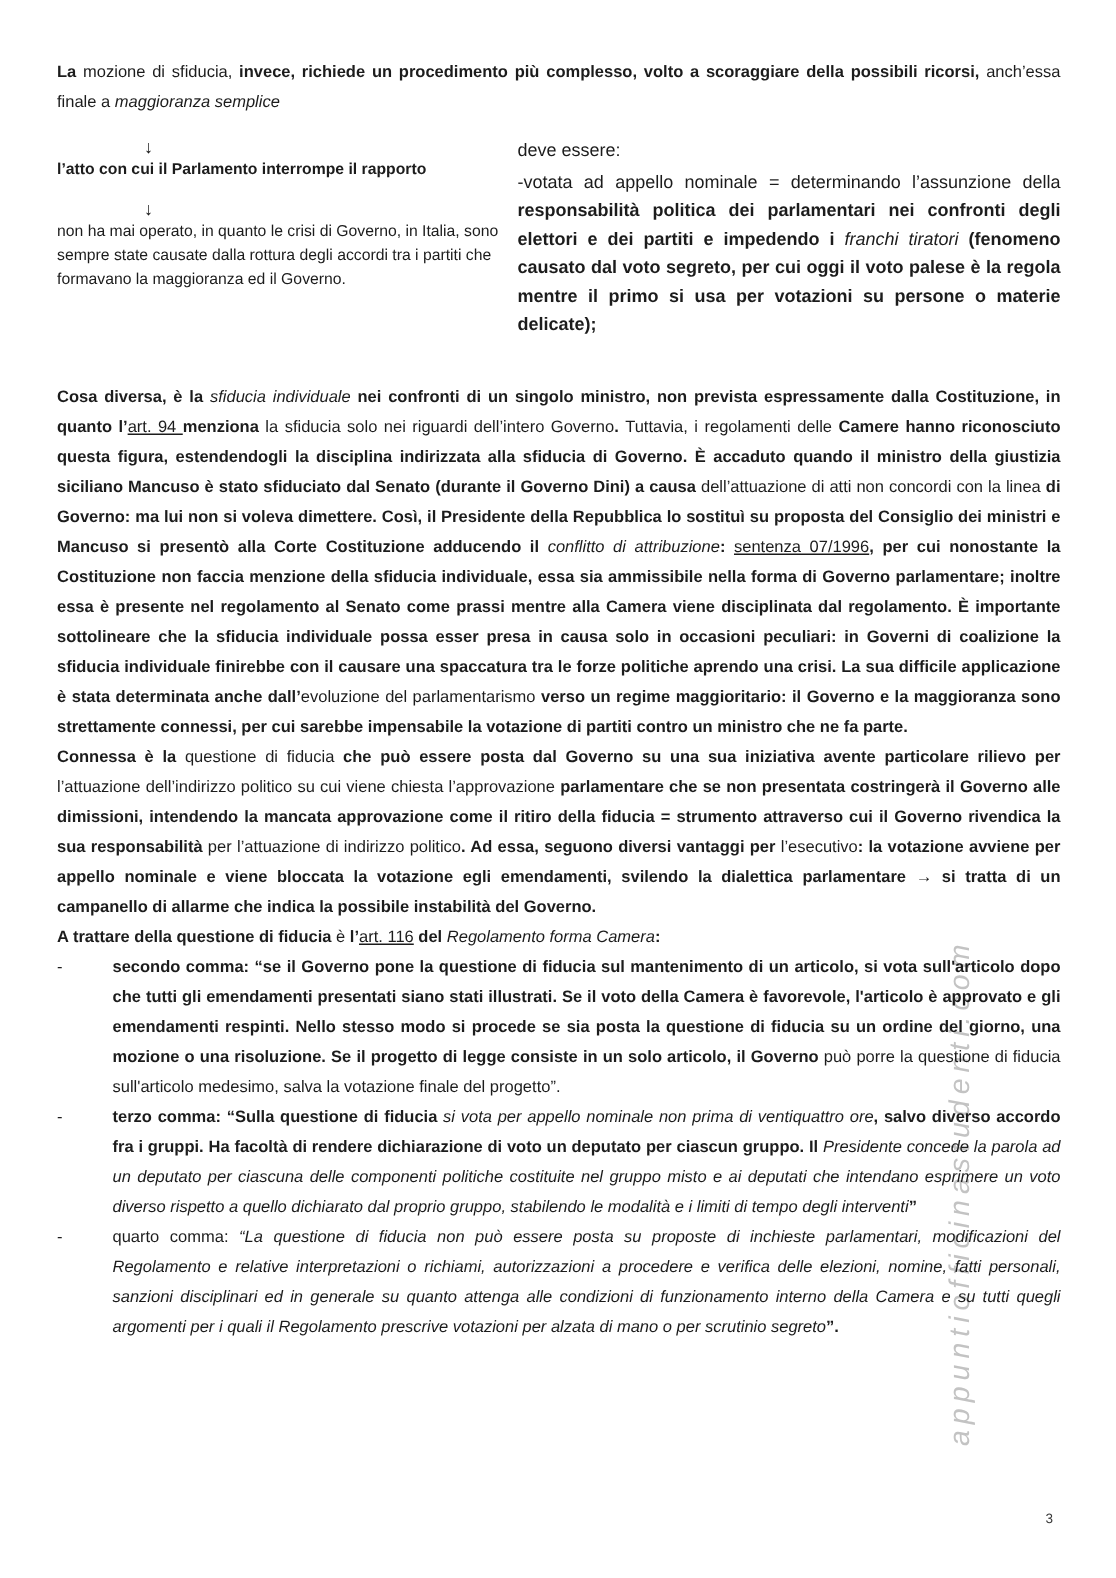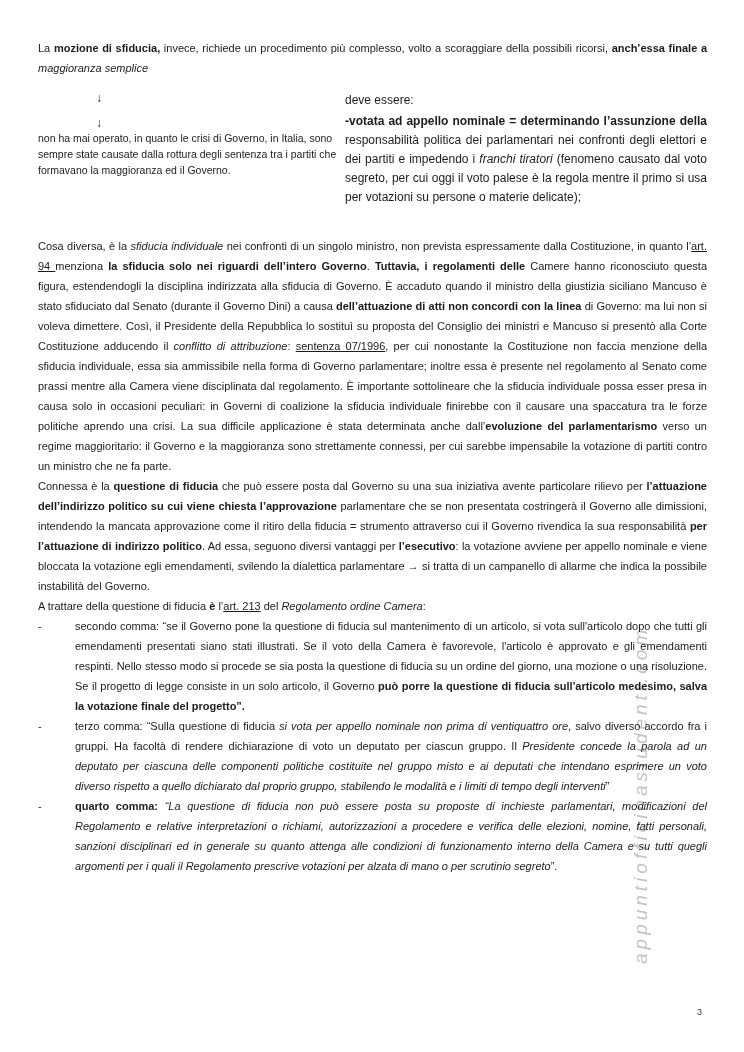--- a/index.html
+++ b/index.html
@@ -11,22 +11,22 @@
   .page{position:absolute;inset:0;}
   .watermark{
     position:absolute;left:630px;top:964px;
     transform:rotate(-90deg);transform-origin:0 0;
     white-space:nowrap;font-size:19px;font-style:italic;
     letter-spacing:4px;color:#c3c3c3;z-index:0;
   }
   .content{position:absolute;left:38px;top:38px;width:669px;z-index:1;}
   .para{margin:0;font-size:11px;line-height:20px;}
   .just{text-align:justify;}
-  .run-n{font-style:normal;font-weight:normal;}
-  .run-b{font-weight:bold;}
+  .run-n{font-style:normal;font-weight:bold;}
+  .run-b{font-weight:normal;}
   .run-i{font-style:italic;}
   .run-u{text-decoration:underline;}
   .columns{display:flex;margin-top:13px;}
   .col-left{width:307px;font-size:10.5px;line-height:16px;}
   .col-right{width:362px;font-size:12px;line-height:19px;}
   .arrow{margin-left:58px;font-size:12px;line-height:14px;}
   .arrow2{margin-top:11px;}
   .lc-bold{font-weight:bold;}
   .rc-head{margin-bottom:2px;}
   .p-first{margin-top:29px;}
@@ -43,34 +43,35 @@
 
   <div class="watermark">appuntiofficinastudenti.com</div>
 
   <div class="content">
 
     <p class="para just"><span class="run-n">La </span><span class="run-b">mozione di sfiducia,</span><span class="run-n"> invece, richiede un procedimento più complesso, volto a scoraggiare della possibili ricorsi, </span><span class="run-b">anch’essa finale a </span><span class="run-i">maggioranza semplice</span></p>
 
     <div class="columns">
       <div class="col-left">
         <div class="arrow">↓</div>
+        <div class="lc-bold">l’atto con cui il Parlamento interrompe il rapporto</div>
         <div class="arrow arrow2">↓</div>
-        <div class="lc-line">non ha mai operato, in quanto le crisi di Governo, in Italia, sono sempre state causate dalla rottura degli sentenza tra i partiti che formavano la maggioranza ed il Governo.</div>
+        <div class="lc-line">non ha mai operato, in quanto le crisi di Governo, in Italia, sono sempre state causate dalla rottura degli accordi tra i partiti che formavano la maggioranza ed il Governo.</div>
       </div>
       <div class="col-right">
         <div class="rc-head">deve essere:</div>
         <div class="just"><span class="run-b">-votata ad appello nominale = determinando l’assunzione della </span><span class="run-n">responsabilità politica dei parlamentari nei confronti degli elettori e dei partiti e impedendo i </span><span class="run-i">franchi tiratori </span><span class="run-n">(fenomeno causato dal voto segreto, per cui oggi il voto palese è la regola mentre il primo si usa per votazioni su persone o materie delicate);</span></div>
       </div>
     </div>
 
     <p class="para just p-first"><span class="run-n">Cosa diversa, è la </span><span class="run-i">sfiducia individuale </span><span class="run-n">nei confronti di un singolo ministro, non prevista espressamente dalla Costituzione, in quanto l’</span><span class="run-u">art. 94 </span><span class="run-n">menziona </span><span class="run-b">la sfiducia solo nei riguardi dell’intero Governo</span><span class="run-n">. </span><span class="run-b">Tuttavia, i regolamenti delle </span><span class="run-n">Camere hanno riconosciuto questa figura, estendendogli la disciplina indirizzata alla sfiducia di Governo. È accaduto quando il ministro della giustizia siciliano Mancuso è stato sfiduciato dal Senato (durante il Governo Dini) a causa </span><span class="run-b">dell’attuazione di atti non concordi con la linea </span><span class="run-n">di Governo: ma lui non si voleva dimettere. Così, il Presidente della Repubblica lo sostituì su proposta del Consiglio dei ministri e Mancuso si presentò alla Corte Costituzione adducendo il </span><span class="run-i">conflitto di attribuzione</span><span class="run-n">: </span><span class="run-u">sentenza 07/1996</span><span class="run-n">, per cui nonostante la Costituzione non faccia menzione della sfiducia individuale, essa sia ammissibile nella forma di Governo parlamentare; inoltre essa è presente nel regolamento al Senato come prassi mentre alla Camera viene disciplinata dal regolamento. È importante sottolineare che la sfiducia individuale possa esser presa in causa solo in occasioni peculiari: in Governi di coalizione la sfiducia individuale finirebbe con il causare una spaccatura tra le forze politiche aprendo una crisi. La sua difficile applicazione è stata determinata anche dall’</span><span class="run-b">evoluzione del parlamentarismo </span><span class="run-n">verso un regime maggioritario: il Governo e la maggioranza sono strettamente connessi, per cui sarebbe impensabile la votazione di partiti contro un ministro che ne fa parte.</span></p>
 
     <p class="para just"><span class="run-n">Connessa è la </span><span class="run-b">questione di fiducia </span><span class="run-n">che può essere posta dal Governo su una sua iniziativa avente particolare rilievo per </span><span class="run-b">l’attuazione dell’indirizzo politico su cui viene chiesta l’approvazione </span><span class="run-n">parlamentare che se non presentata costringerà il Governo alle dimissioni, intendendo la mancata approvazione come il ritiro della fiducia = strumento attraverso cui il Governo rivendica la sua responsabilità </span><span class="run-b">per l’attuazione di indirizzo politico</span><span class="run-n">. Ad essa, seguono diversi vantaggi per </span><span class="run-b">l’esecutivo</span><span class="run-n">: la votazione avviene per appello nominale e viene bloccata la votazione egli emendamenti, svilendo la dialettica parlamentare → si tratta di un campanello di allarme che indica la possibile instabilità del Governo.</span></p>
 
-    <p class="para"><span class="run-n">A trattare della questione di fiducia </span><span class="run-b">è </span><span class="run-n">l’</span><span class="run-u">art. 213</span><span class="run-n"> del </span><span class="run-i">Regolamento ordine Camera</span><span class="run-n">:</span></p>
+    <p class="para"><span class="run-n">A trattare della questione di fiducia </span><span class="run-b">è </span><span class="run-n">l’</span><span class="run-u">art. 116</span><span class="run-n"> del </span><span class="run-i">Regolamento forma Camera</span><span class="run-n">:</span></p>
 
     <div class="list">
       <div class="list-item">
         <span class="dash">-</span>
         <span class="li-text"><span class="run-n">secondo comma: “se il Governo pone la questione di fiducia sul mantenimento di un articolo, si vota sull'articolo dopo che tutti gli emendamenti presentati siano stati illustrati. Se il voto della Camera è favorevole, l'articolo è approvato e gli emendamenti respinti. Nello stesso modo si procede se sia posta la questione di fiducia su un ordine del giorno, una mozione o una risoluzione. Se il progetto di legge consiste in un solo articolo, il Governo </span><span class="run-b">può porre la questione di fiducia sull'articolo medesimo, salva la votazione finale del progetto”.</span></span>
       </div>
       <div class="list-item">
         <span class="dash">-</span>
         <span class="li-text"><span class="run-n">terzo comma: “Sulla questione di fiducia </span><span class="run-i">si vota per appello nominale non prima di ventiquattro ore</span><span class="run-n">, salvo diverso accordo fra i gruppi. Ha facoltà di rendere dichiarazione di voto un deputato per ciascun gruppo. Il </span><span class="run-i">Presidente concede la parola ad un deputato per ciascuna delle componenti politiche costituite nel gruppo misto e ai deputati che intendano esprimere un voto diverso rispetto a quello dichiarato dal proprio gruppo, stabilendo le modalità e i limiti di tempo degli interventi</span><span class="run-n">”</span></span>
       </div>

